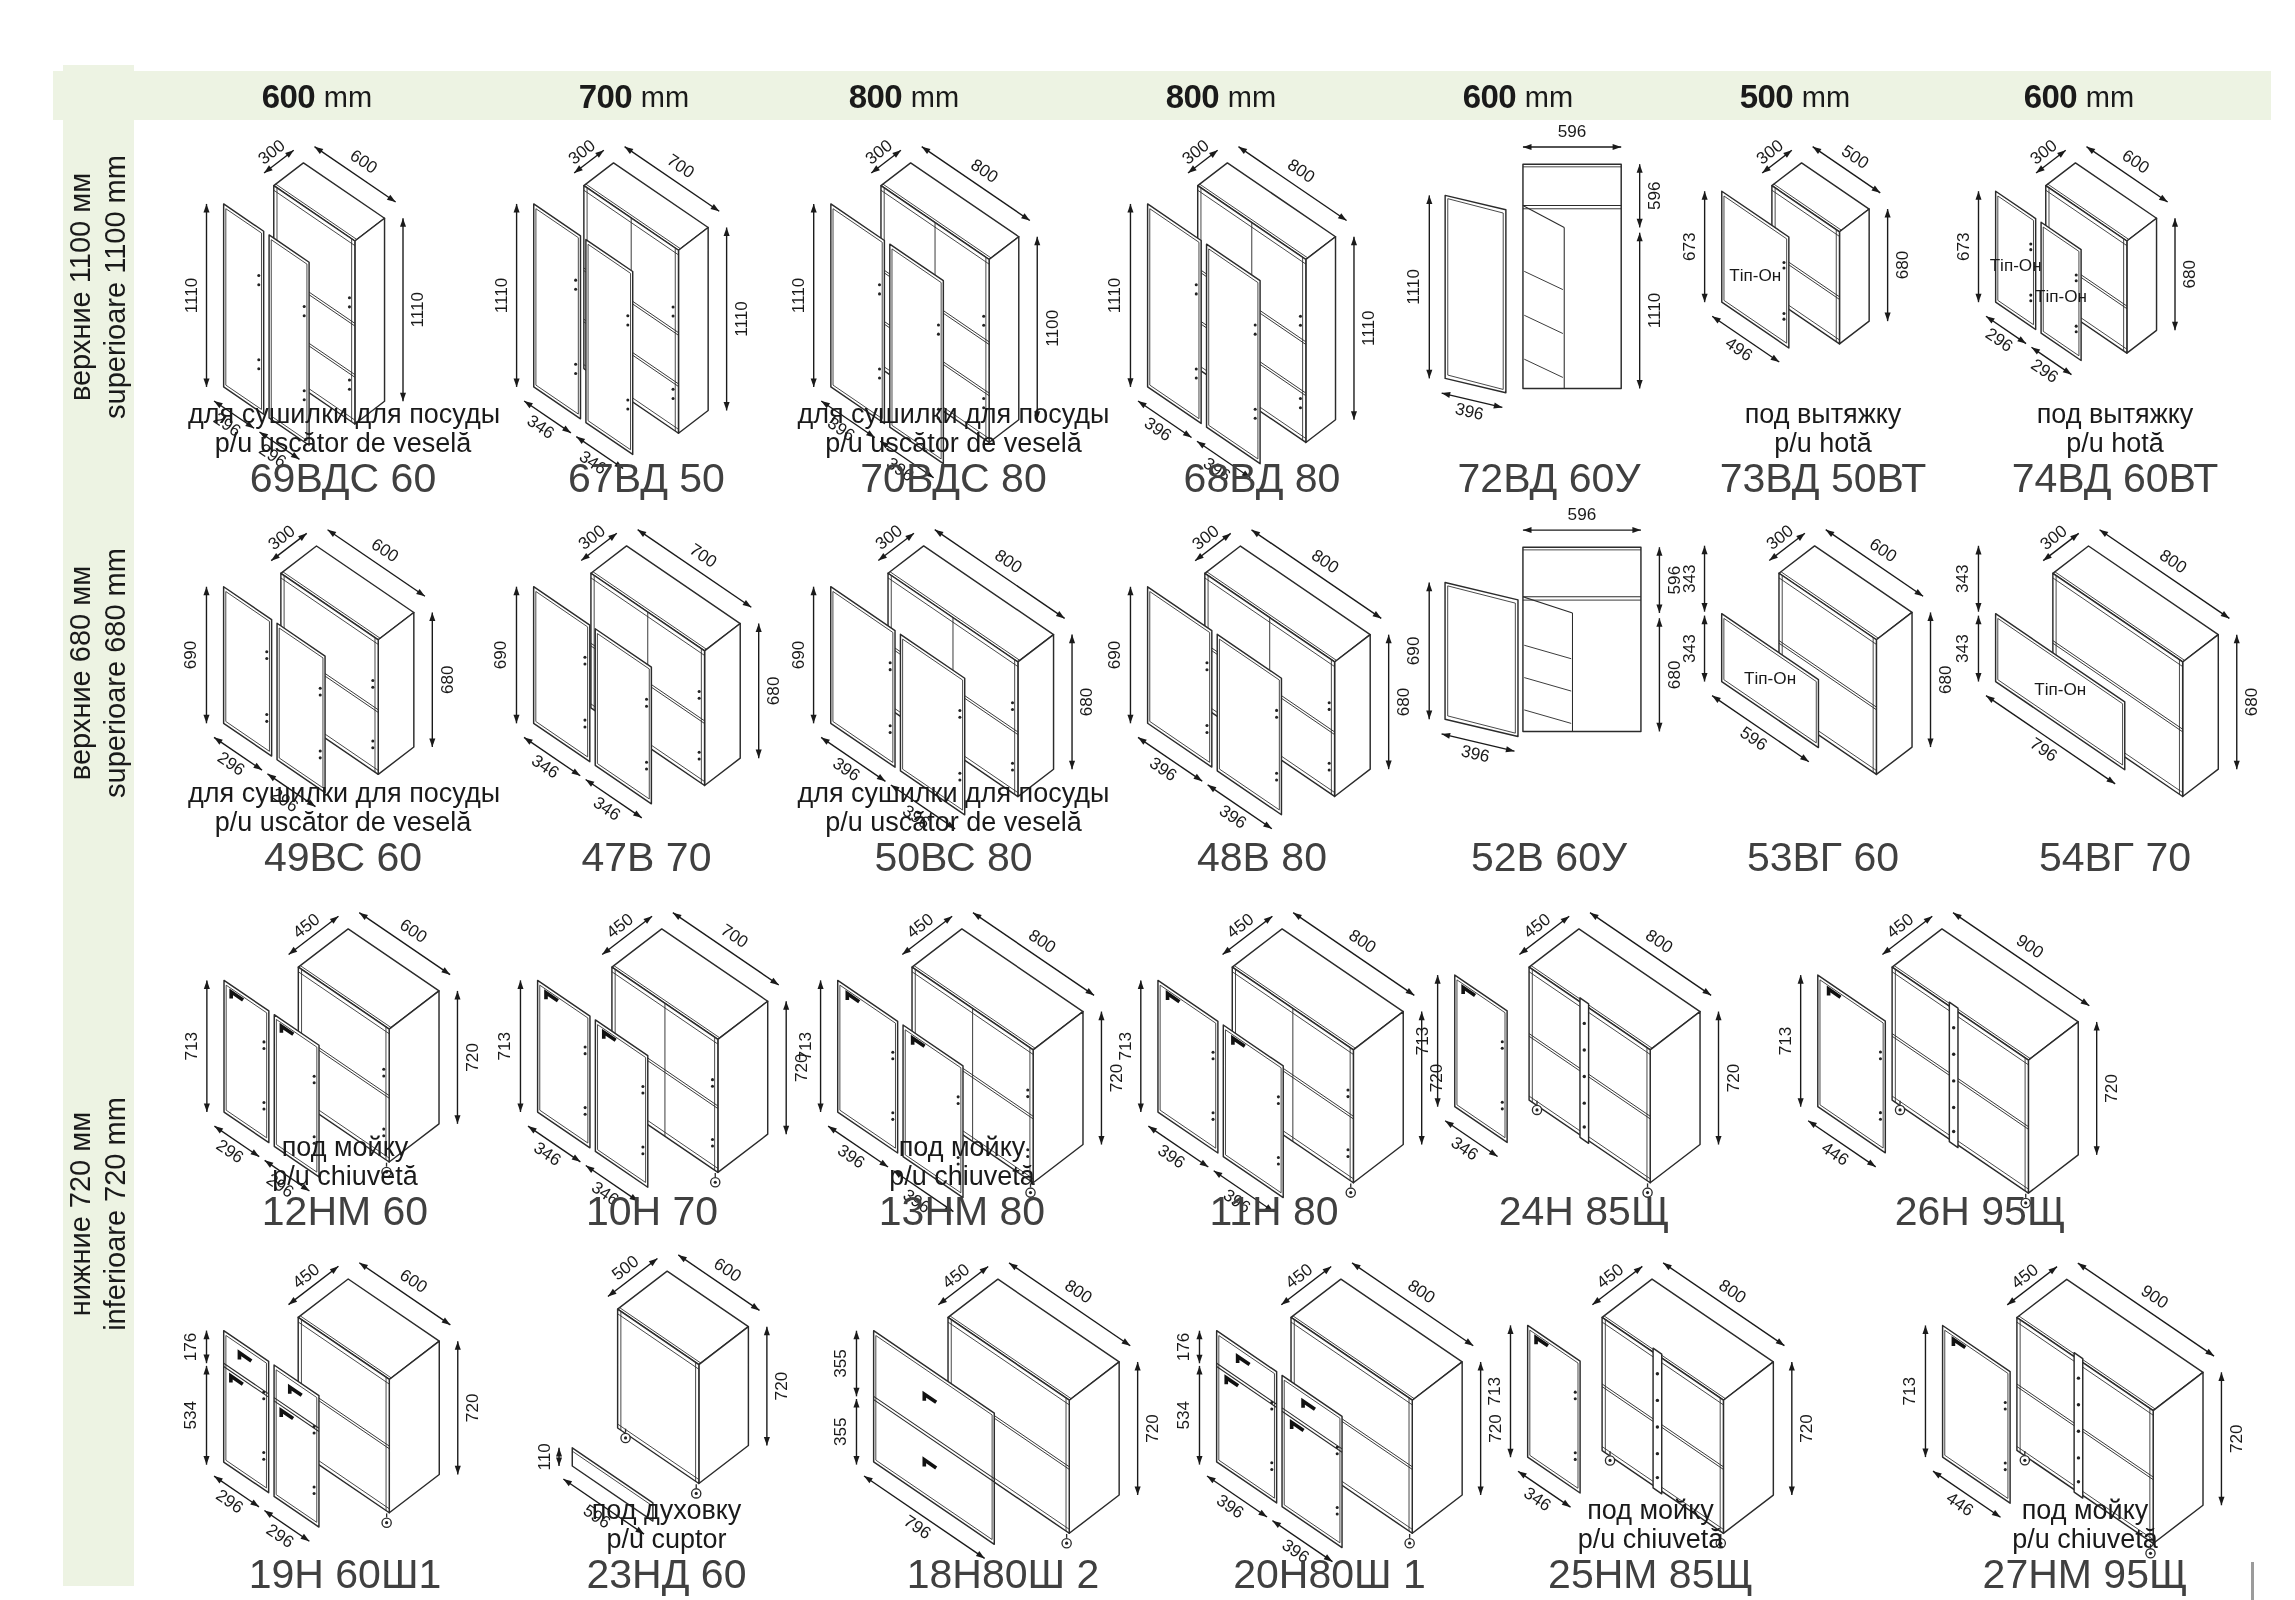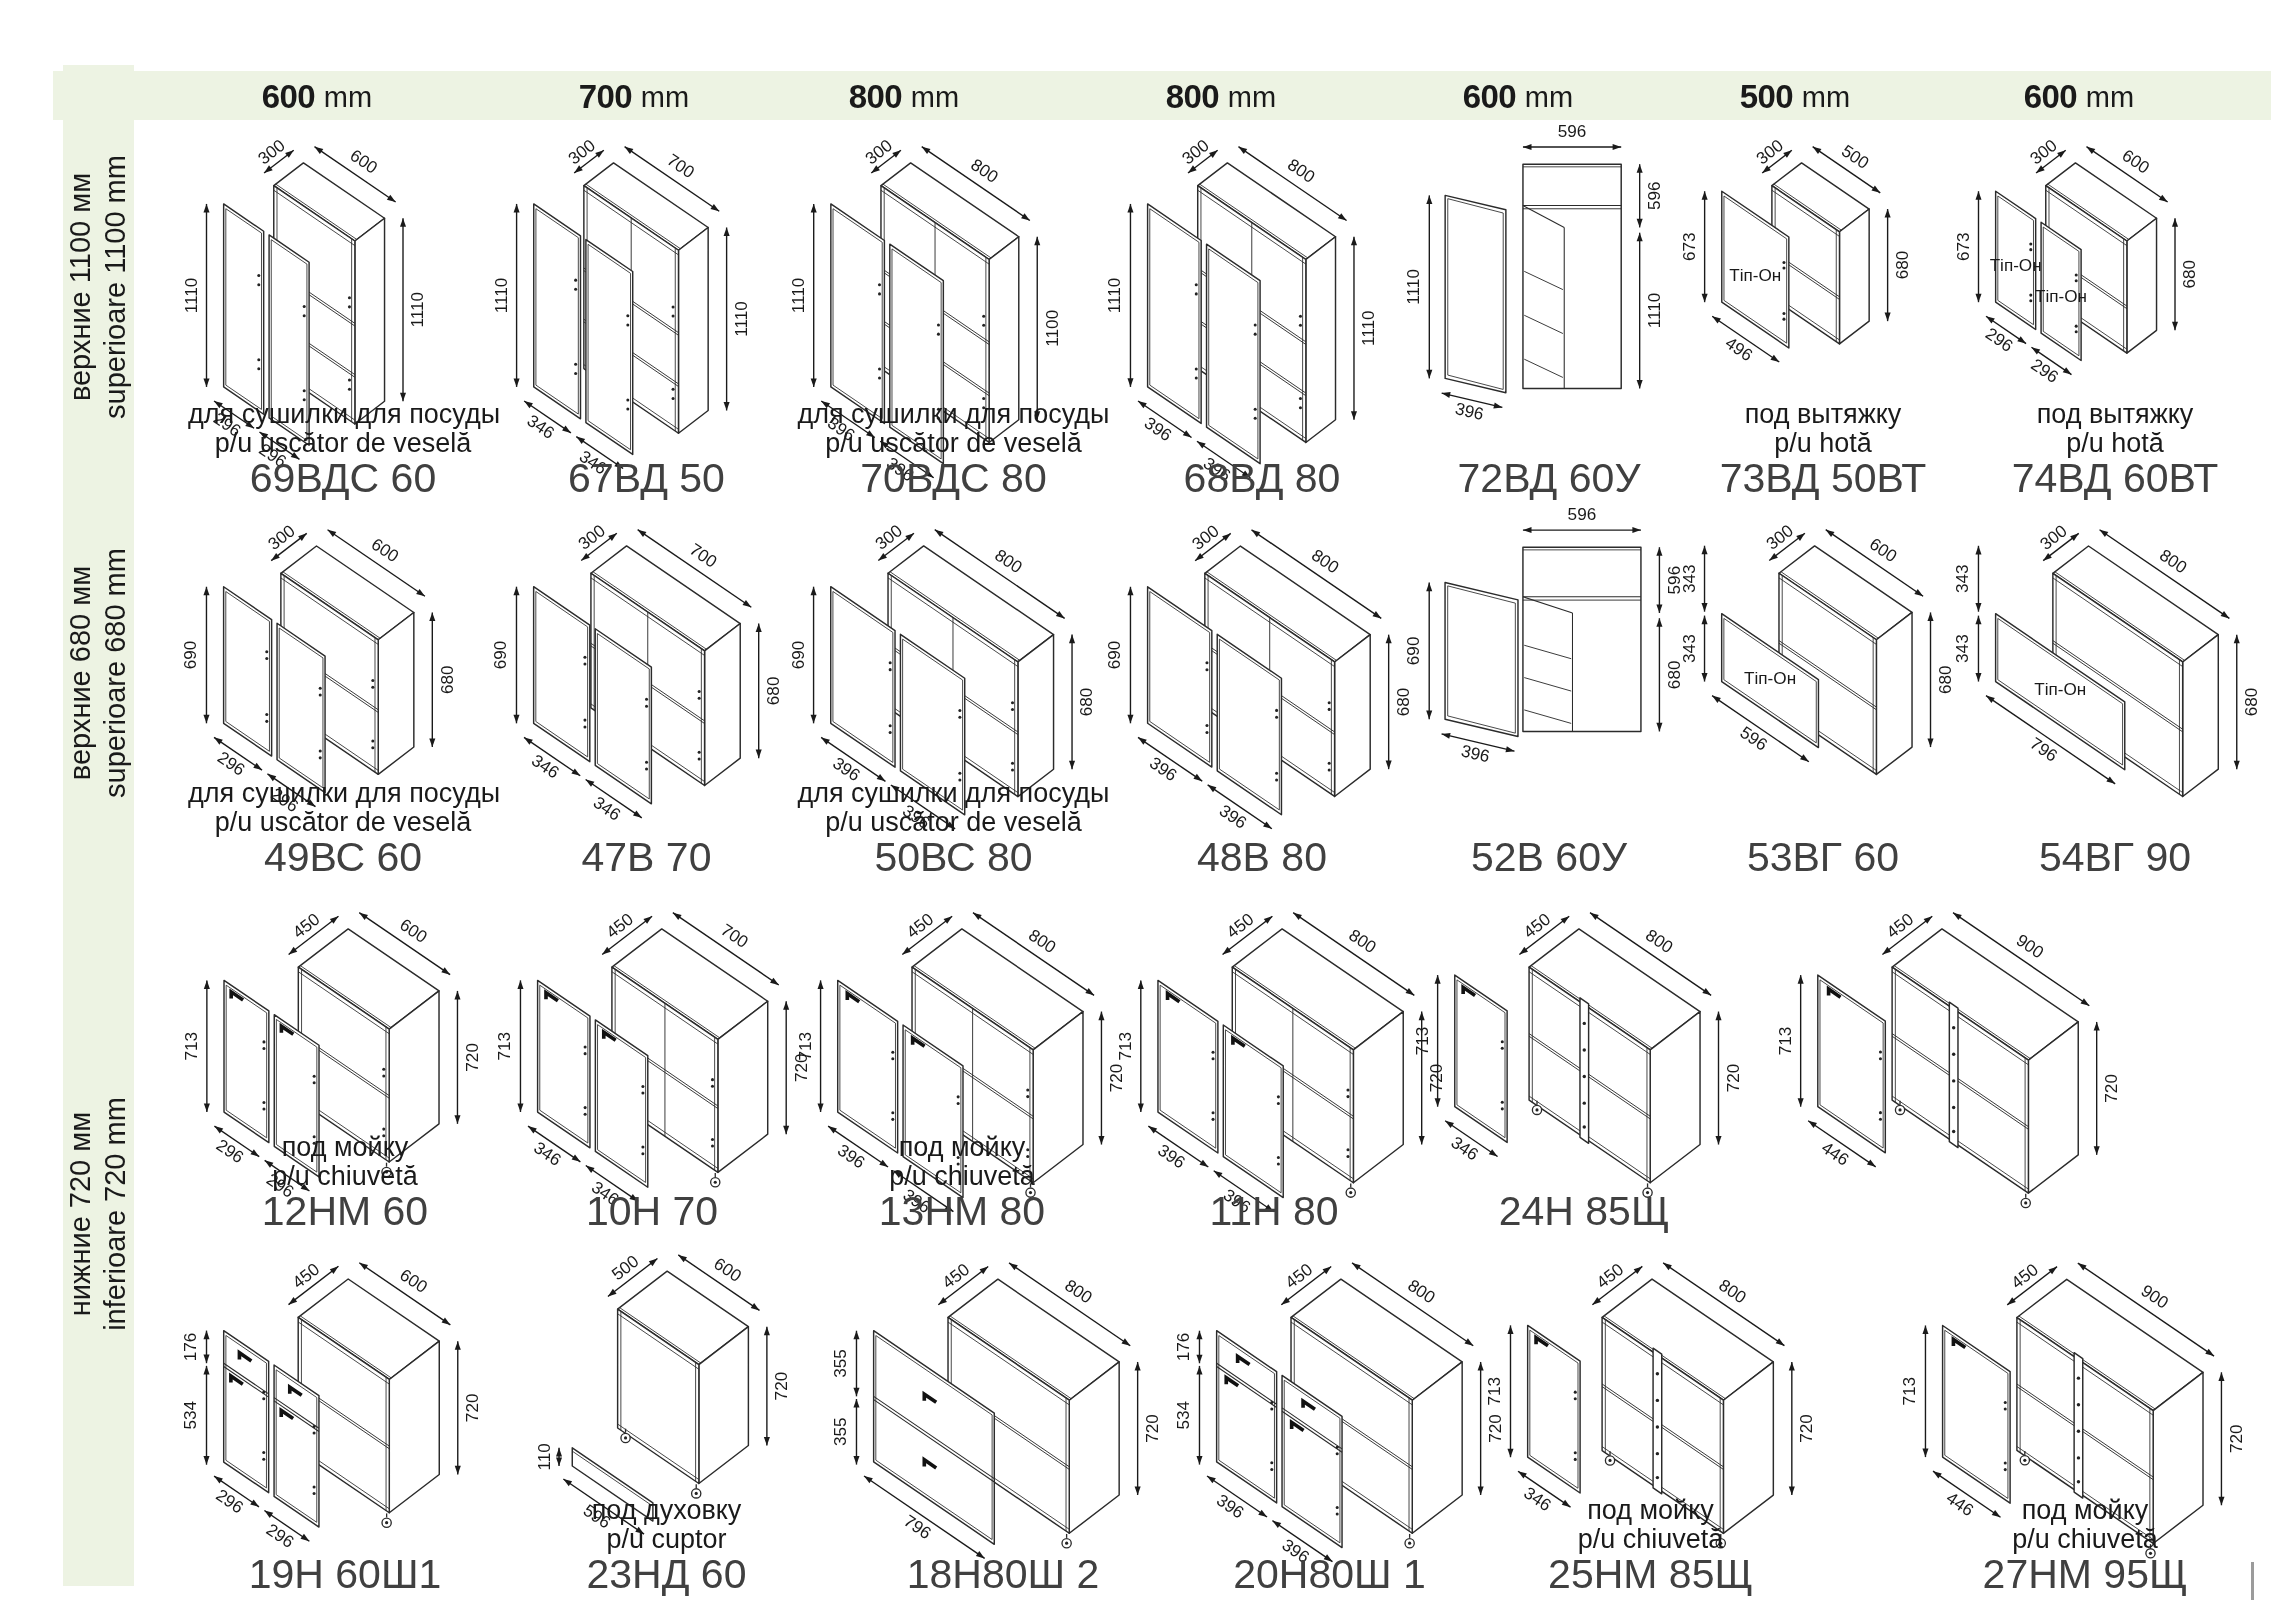--- a/index.html
+++ b/index.html
@@ -833,21 +833,21 @@
           <line x1="28.000000000000014" y1="167.6" x2="28.000000000000014" y2="267.5" stroke="#1a1a1a" stroke-width="2.1"></line>
           <polygon points="28.0,267.5 23.4,254.5 32.6,254.5" fill="#1a1a1a"></polygon>
           <polygon points="28.0,167.6 32.6,180.6 23.4,180.6" fill="#1a1a1a"></polygon>
           <text transform="translate(6.0 217.6) rotate(-90)" text-anchor="middle" dominant-baseline="middle" font-size="26" fill="#1a1a1a">343</text>
           <line x1="419.6" y1="196.4" x2="419.6" y2="400.4" stroke="#1a1a1a" stroke-width="2.1"></line>
           <polygon points="419.6,400.4 415.0,387.4 424.2,387.4" fill="#1a1a1a"></polygon>
           <polygon points="419.6,196.4 424.2,209.4 415.0,209.4" fill="#1a1a1a"></polygon>
           <text transform="translate(443.6 298.4) rotate(-90)" text-anchor="middle" dominant-baseline="middle" font-size="26" fill="#1a1a1a">680</text>
         </g>
       </svg>
-      <div class="code">54ВГ 90</div>
+      <div class="code">54ВГ 70</div>
     </div>
     <div class="cell" style="left: 188px; top: 888px; width: 314px; height: 347px;">
       <svg width="314" height="300" viewBox="0 0 475 455">
         <g>
           <polygon points="166.7,120.0 242.3,62.0 380.1,156.1 304.5,214.0" fill="#ffffff" stroke="#2b2b2b" stroke-width="2.2" stroke-linejoin="round"></polygon>
           <polygon points="304.5,214.0 380.1,156.1 380.1,357.7 304.5,415.6" fill="#ffffff" stroke="#2b2b2b" stroke-width="2.2" stroke-linejoin="round"></polygon>
           <polygon points="166.7,120.0 304.5,214.0 304.5,415.6 166.7,321.6" fill="#ffffff" stroke="#2b2b2b" stroke-width="2.2" stroke-linejoin="round"></polygon>
           <line x1="169.7" y1="117.7" x2="307.5" y2="211.7" stroke="#2b2b2b" stroke-width="1.3"></line>
           <line x1="166.7" y1="127.0" x2="304.5" y2="221.0" stroke="#2b2b2b" stroke-width="1.3"></line>
           <line x1="171.6" y1="123.3" x2="171.6" y2="324.9" stroke="#2b2b2b" stroke-width="1.3"></line>
@@ -1216,20 +1216,21 @@
           <line x1="28.000000000000014" y1="132.056" x2="28.000000000000014" y2="331.696" stroke="#1a1a1a" stroke-width="2.1"></line>
           <polygon points="28.0,331.7 23.4,318.7 32.6,318.7" fill="#1a1a1a"></polygon>
           <polygon points="28.0,132.1 32.6,145.1 23.4,145.1" fill="#1a1a1a"></polygon>
           <text transform="translate(6.0 231.9) rotate(-90)" text-anchor="middle" dominant-baseline="middle" font-size="26" fill="#1a1a1a">713</text>
           <line x1="476.96000000000004" y1="203.12000000000003" x2="476.96000000000004" y2="404.72" stroke="#1a1a1a" stroke-width="2.1"></line>
           <polygon points="477.0,404.7 472.4,391.7 481.6,391.7" fill="#1a1a1a"></polygon>
           <polygon points="477.0,203.1 481.6,216.1 472.4,216.1" fill="#1a1a1a"></polygon>
           <text transform="translate(501.0 303.9) rotate(-90)" text-anchor="middle" dominant-baseline="middle" font-size="26" fill="#1a1a1a">720</text>
         </g>
       </svg>
+      <div class="code">26Н 95Щ</div>
     </div>
     <div class="cell" style="left: 188px; top: 1238px; width: 314px; height: 360px;">
       <svg width="314" height="314" viewBox="0 0 475 475">
         <g>
           <polygon points="166.7,120.0 242.3,62.0 380.1,156.1 304.5,214.0" fill="#ffffff" stroke="#2b2b2b" stroke-width="2.2" stroke-linejoin="round"></polygon>
           <polygon points="304.5,214.0 380.1,156.1 380.1,357.7 304.5,415.6" fill="#ffffff" stroke="#2b2b2b" stroke-width="2.2" stroke-linejoin="round"></polygon>
           <polygon points="166.7,120.0 304.5,214.0 304.5,415.6 166.7,321.6" fill="#ffffff" stroke="#2b2b2b" stroke-width="2.2" stroke-linejoin="round"></polygon>
           <line x1="169.7" y1="117.7" x2="307.5" y2="211.7" stroke="#2b2b2b" stroke-width="1.3"></line>
           <line x1="166.7" y1="127.0" x2="304.5" y2="221.0" stroke="#2b2b2b" stroke-width="1.3"></line>
           <line x1="171.6" y1="123.3" x2="171.6" y2="324.9" stroke="#2b2b2b" stroke-width="1.3"></line>

